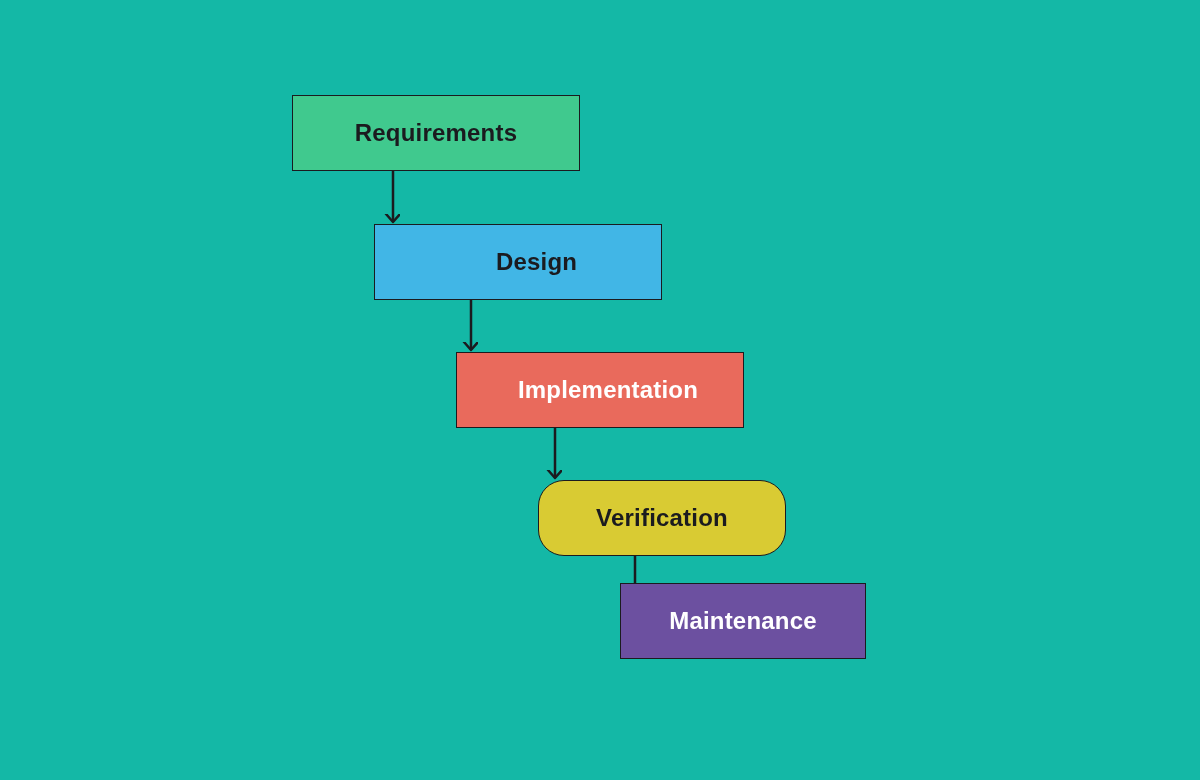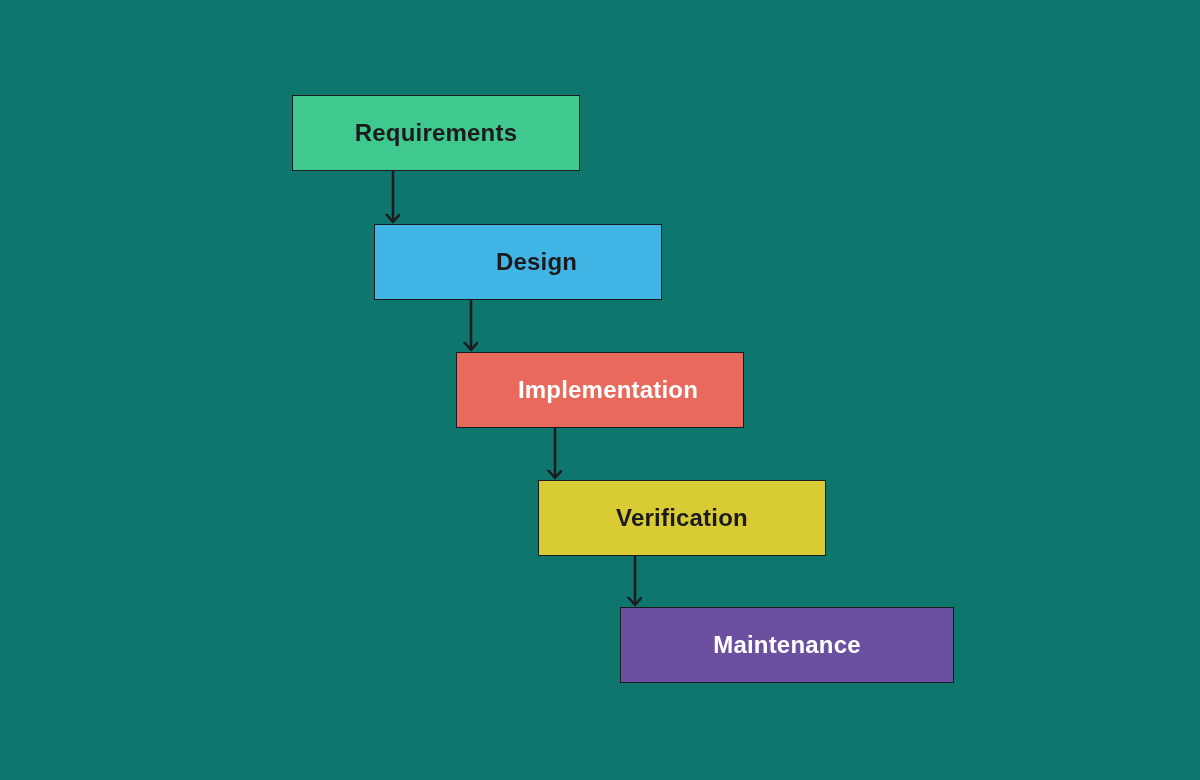--- a/index.html
+++ b/index.html
@@ -34,21 +34,21 @@
     font-size: 24px;
     font-weight: bold;
     letter-spacing: 0.2px;
     white-space: nowrap;
     user-select: none;
   }
 </style>
 </head>
 <body>
 
-<div id="canvas" style="background: #0f766e;">
+<div id="canvas" style="background: #14b8a6;">
   <svg id="arrow-layer" width="1200" height="780" viewBox="0 0 1200 780" xmlns="http://www.w3.org/2000/svg">
     <defs>
       <marker id="arrowhead" markerUnits="userSpaceOnUse" markerWidth="22" markerHeight="22" refX="8" refY="7" orient="auto">
         <path d="M0,0 L8,7 L0,14" fill="none" stroke="#1B1B1F" stroke-width="2.5" stroke-linecap="round" stroke-linejoin="round"></path>
       </marker>
     </defs>
     <g id="arrow-group" fill="none" stroke="#1B1B1F" stroke-width="2.5">
         <path d="M393,171 L393,222" marker-end="url(#arrowhead)"></path>
         <path d="M471,300 L471,350" marker-end="url(#arrowhead)"></path>
         <path d="M555,428 L555,478" marker-end="url(#arrowhead)"></path>
@@ -58,19 +58,19 @@
 
 <div class="node" style="left: 292px; top: 95px; width: 288px; height: 76px; background: rgb(64, 201, 142); border-color: rgb(27, 27, 31);">
       <span class="node-label" style="color: rgb(27, 27, 31);">Requirements</span>
     </div>
     <div class="node" style="left: 374px; top: 224px; width: 288px; height: 76px; background: rgb(65, 182, 230); border-color: rgb(27, 27, 31);">
       <span class="node-label" style="color: rgb(27, 27, 31); margin-left: 37px;">Design</span>
     </div>
     <div class="node" style="left: 456px; top: 352px; width: 288px; height: 76px; background: rgb(233, 106, 92); border-color: rgb(27, 27, 31);">
       <span class="node-label" style="color: rgb(255, 255, 255); margin-left: 16px;">Implementation</span>
     </div>
-    <div class="node" style="left: 538px; top: 480px; width: 288px; height: 76px; background: rgb(217, 203, 51); border-color: rgb(27, 27, 31);">
+    <div class="node" style="left: 538px; top: 480px; width: 248px; height: 76px; background: rgb(217, 203, 51); border-color: rgb(27, 27, 31); border-radius: 26px;">
       <span class="node-label" style="color: rgb(27, 27, 31);">Verification</span>
     </div>
-    <div class="node" style="left: 620px; top: 607px; width: 334px; height: 76px; background: rgb(108, 80, 160); border-color: rgb(27, 27, 31);">
+    <div class="node" style="left: 620px; top: 583px; width: 246px; height: 76px; background: rgb(108, 80, 160); border-color: rgb(27, 27, 31);">
       <span class="node-label" style="color: rgb(255, 255, 255);">Maintenance</span>
     </div>
   </div>
 
 </body></html>

